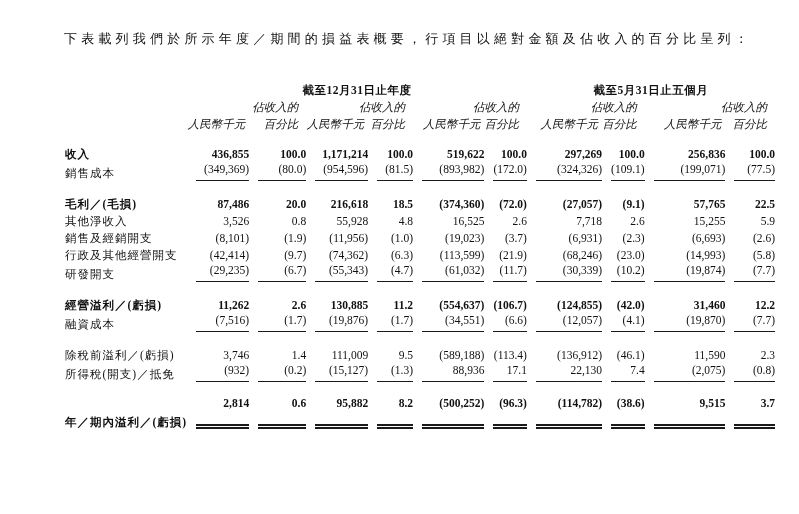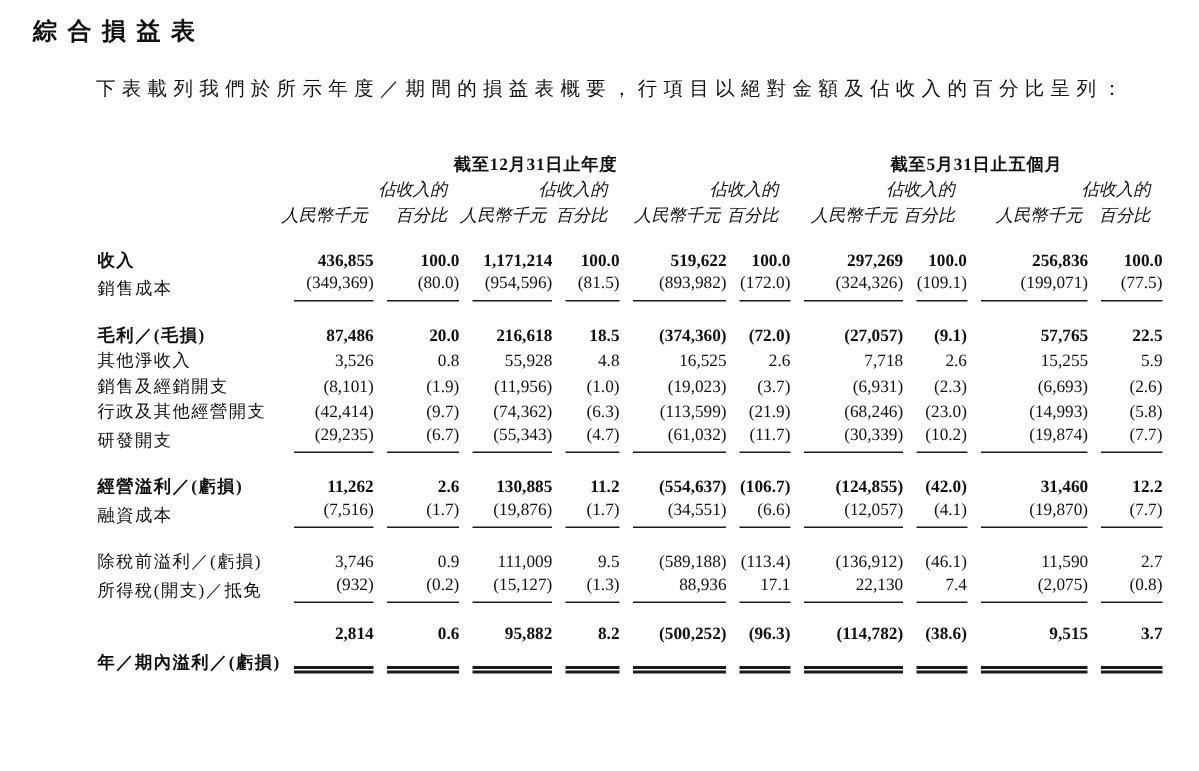--- a/index.html
+++ b/index.html
@@ -47,21 +47,20 @@
   tr.u td.val .v{border-bottom:1px solid #1a1a1a;padding-bottom:3px;}
   tr.uu td.val .v{border-bottom:5px double #1a1a1a;padding-bottom:14px;}
   tr.spacer td{height:14px;}
   tbody tr:first-child td{padding-top:13px;margin-left:40px;}
 </style>
 </head>
 <body>
 
 <div class="page">
 
-  <h1 class="doc-title">綜合損益表</h1>
 
   <p class="intro">下表載列我們於所示年度／期間的損益表概要，行項目以絕對金額及佔收入的百分比呈列：</p>
 
   <table class="fin">
     <colgroup>
       <col class="c-lbl">
         <col class="c1">
         <col class="c2">
         <col class="c3">
         <col class="c4">
@@ -406,21 +405,21 @@
         </tr>
         <tr class="spacer">
           <td colspan="11"></td>
         </tr>
         <tr class="">
           <td class="lbl">除稅前溢利／(虧損)</td>
           <td class="val">
             <div class="v">3,746</div>
           </td>
           <td class="val">
-            <div class="v">0.9</div>
+            <div class="v">1.4</div>
           </td>
           <td class="val">
             <div class="v">111,009</div>
           </td>
           <td class="val">
             <div class="v">9.5</div>
           </td>
           <td class="val">
             <div class="v">(589,188)</div>
           </td>
@@ -430,21 +429,21 @@
           <td class="val">
             <div class="v">(136,912)</div>
           </td>
           <td class="val">
             <div class="v">(46.1)</div>
           </td>
           <td class="val">
             <div class="v">11,590</div>
           </td>
           <td class="val">
-            <div class="v">2.7</div>
+            <div class="v">2.3</div>
           </td>
         </tr>
         <tr class="u">
           <td class="lbl">所得稅(開支)／抵免</td>
           <td class="val">
             <div class="v">(932)</div>
           </td>
           <td class="val">
             <div class="v">(0.2)</div>
           </td>

